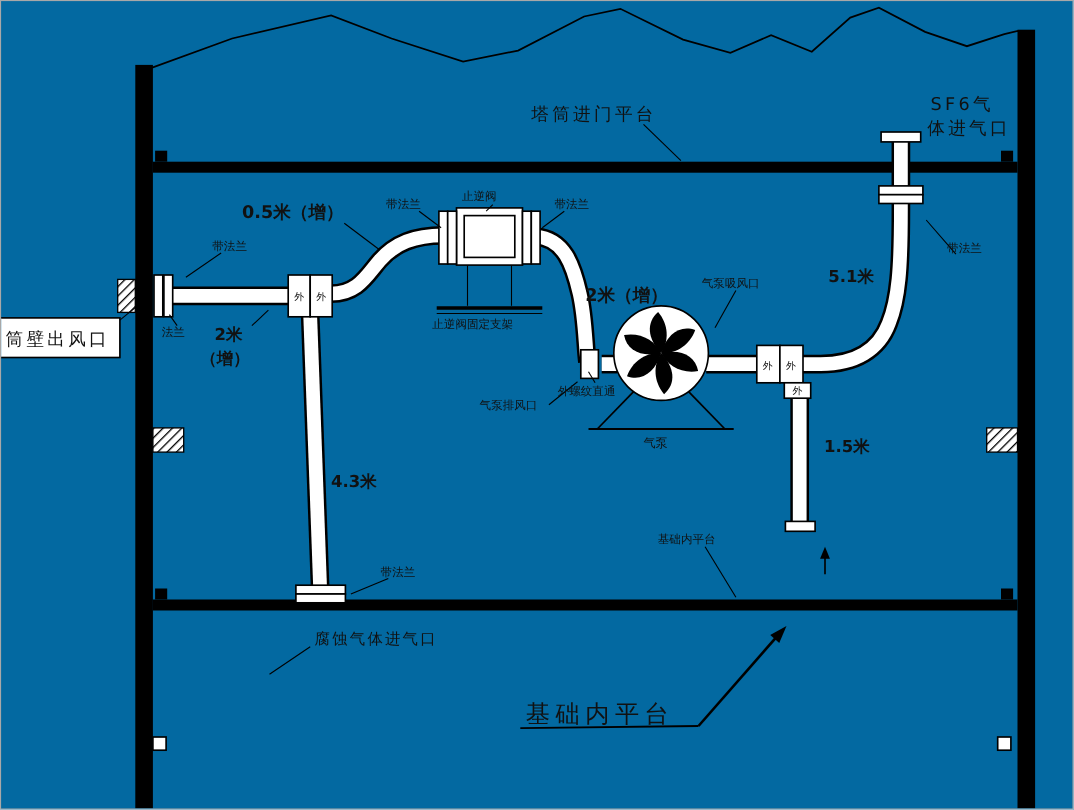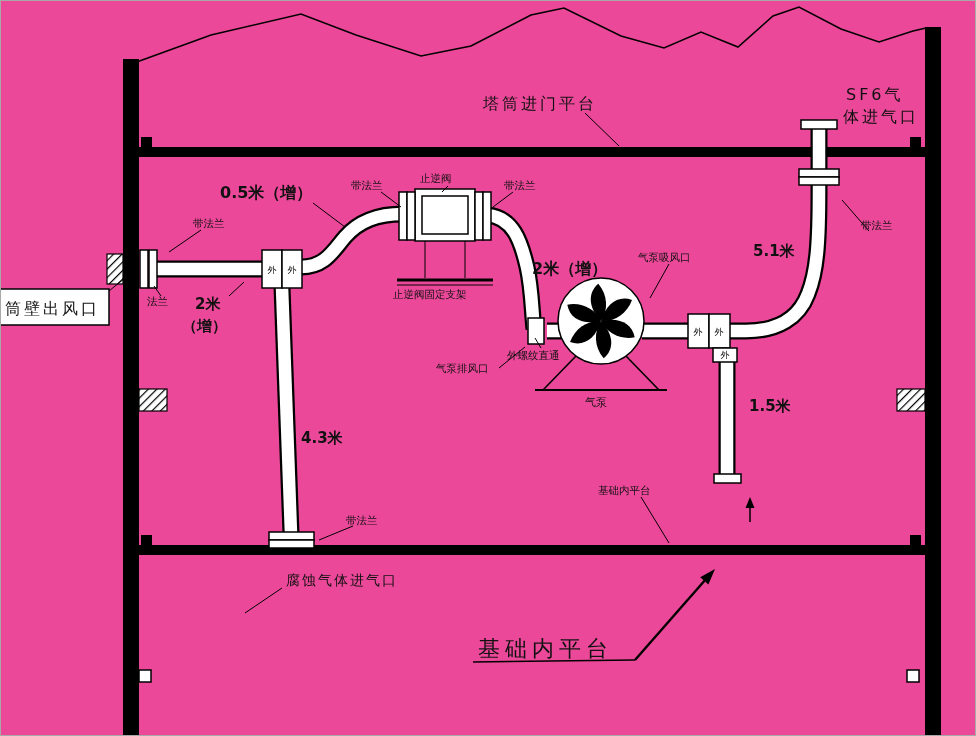--- a/index.html
+++ b/index.html
@@ -1,16 +1,16 @@
 <!DOCTYPE html>
 <html><head>
 <meta charset="utf-8">
 <style>
   html,body{margin:0;padding:0;background:#fff;}
-  .stage{position:relative;width:974px;height:734px;border:1px solid #a8a8a8;background:#ec4899;overflow:hidden;}
+  .stage{position:relative;width:974px;height:734px;border:1px solid #a8a8a8;background:#0369a1;overflow:hidden;}
   svg{display:block;}
   .pipe-outer{fill:none;stroke:#000;stroke-width:17;}
   .pipe-inner{fill:none;stroke:#fff;stroke-width:12.5;}
   .plate{fill:#fff;stroke:#000;stroke-width:1.5;}
   .box{fill:#fff;stroke:#000;stroke-width:1.5;}
   .leader{stroke:#000;stroke-width:1;fill:none;}
   .solid{fill:#000;stroke:none;}
   text{font-family:"DejaVu Sans",sans-serif;fill:#111;}
   .s10{font-size:10.5px;}
   .s11{font-size:11px;}

